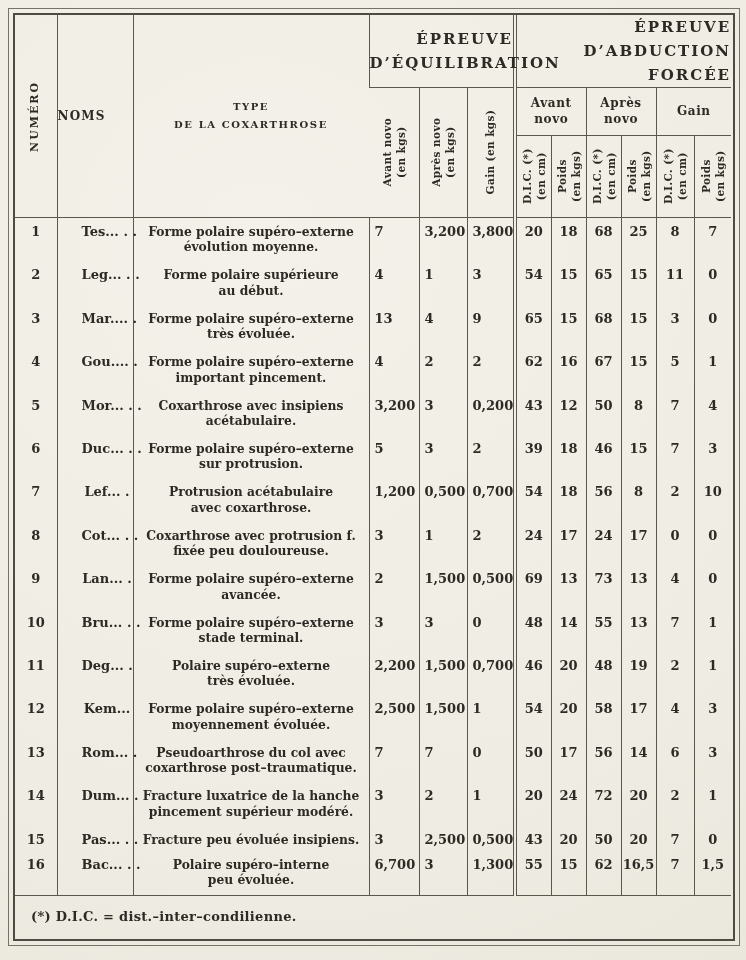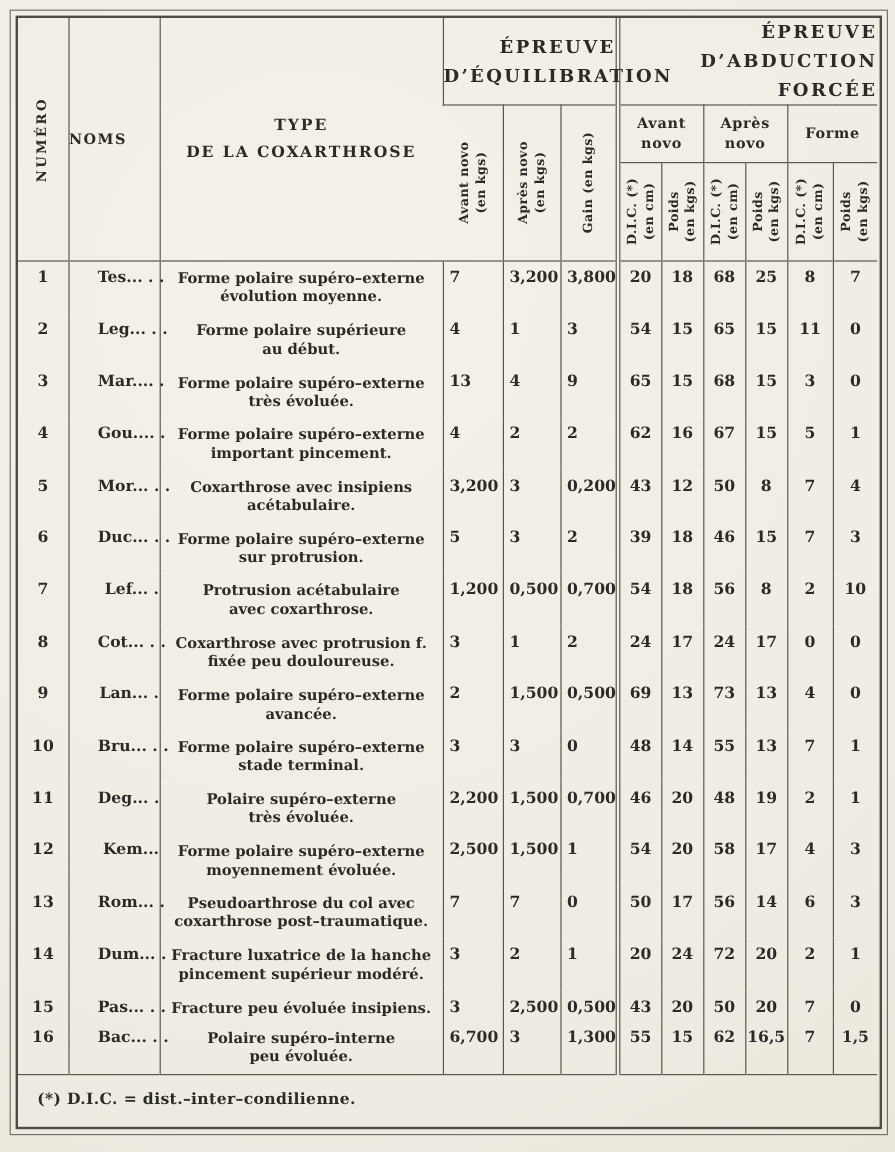--- a/index.html
+++ b/index.html
@@ -32,35 +32,35 @@
   tr>th:first-child, tr>td:first-child{border-left:none;}
   .dbl{border-left:4px double var(--line) !important;}
 
   
   tr.h-title{height:72px;}
   tr.h-group{height:48px;}
   tr.h-sub{height:82px;}
   th{font-weight:bold;}
   th.hb{border-bottom:1px solid var(--line);}
   .title-txt{font-size:15px;letter-spacing:2px;line-height:1.6;text-align:right;}
-  .type-txt{font-size:13px;letter-spacing:1.6px;line-height:1.8;text-align:center;}
+  .type-txt{font-size:10px;letter-spacing:1.6px;line-height:1.8;text-align:center;}
   .noms-txt{font-size:12px;letter-spacing:1.2px;text-align:left;}
   .group-txt{font-size:12px;letter-spacing:.6px;line-height:1.3;text-align:center;}
 
   
   .vcell{position:relative;}
   .vbox{position:absolute;left:0;top:0;right:0;bottom:0;display:flex;align-items:center;justify-content:center;}
   .vrot{transform:rotate(-90deg);white-space:nowrap;display:block;text-align:center;
         font-size:10.5px;font-weight:bold;line-height:1.35;letter-spacing:.4px;}
   .vrot.numero{font-size:11px;letter-spacing:2px;}
 
   
   tbody td{vertical-align:top;padding-top:6px;font-weight:bold;}
   td.c-num{text-align:center;font-size:13px;}
-  td.c-nom{text-align:right;padding-left:24px;font-size:13px;white-space:nowrap;}
+  td.c-nom{text-align:center;padding-left:24px;font-size:13px;white-space:nowrap;}
   td.c-type{text-align:center;font-size:12.3px;line-height:1.25;margin-left:34px;}
   td.c-eq{text-align:left;padding-left:5px;font-size:13px;}
   td.c-ab{text-align:center;font-size:13px;}
 
   
   tr.footnote-row{height:42px;}
   tr.footnote-row td{
     border-top:1px solid var(--line);vertical-align:middle;padding:0 0 0 16px;
     font-size:13px;font-weight:bold;letter-spacing:.3px;text-align:left;
   }
@@ -148,21 +148,21 @@
             </div>
           </th>
           <th colspan="2" class="hb">
             <div class="group-txt">
               <div>Après</div>
               <div>novo</div>
             </div>
           </th>
           <th colspan="2" class="hb">
             <div class="group-txt">
-              <div>Forme</div>
+              <div>Gain</div>
             </div>
           </th>
         </tr>
 
         <tr class="h-sub">
           <th class="vcell hb dbl">
             <div class="vbox">
                 <span class="vrot">
               <div>D.I.C. (*)</div>
                   <div>(en cm)</div>

